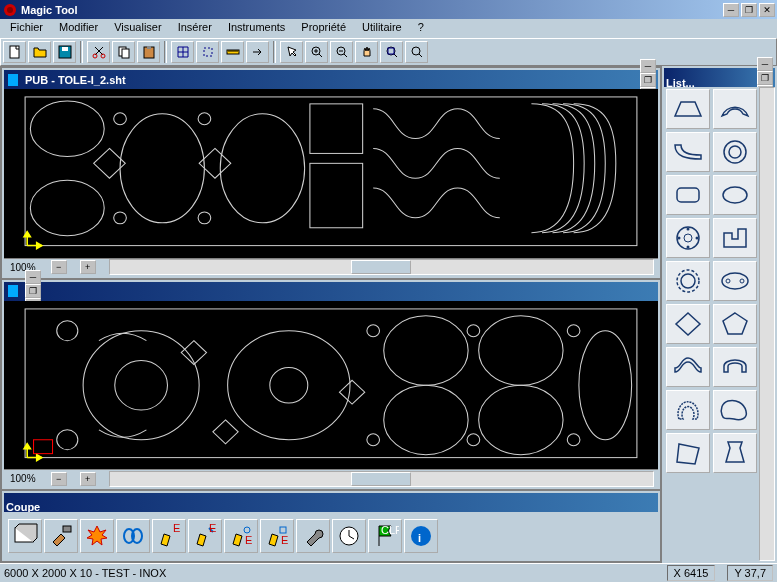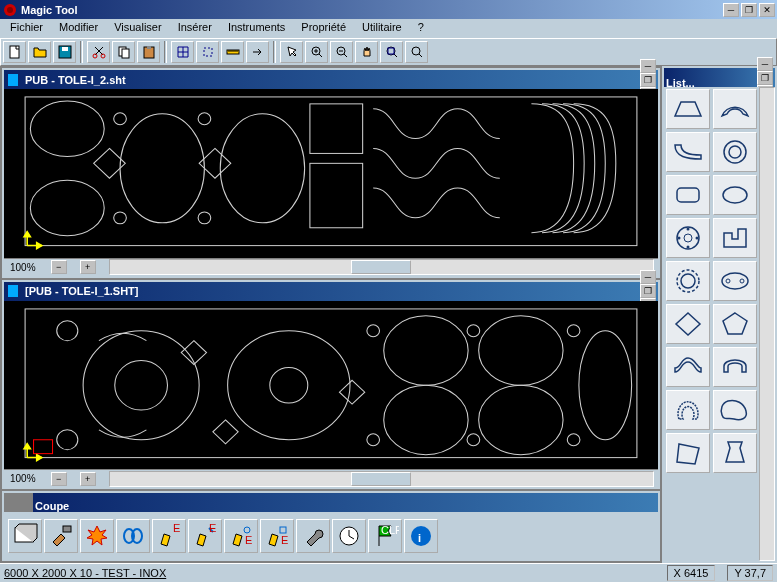--- a/index.html
+++ b/index.html
@@ -34,28 +34,28 @@
 
 .listpanel { width:115px; background:#bfcfda; border:2px solid #bfcfda; display:flex; flex-direction:column; }
 .list-title { height:19px; background:linear-gradient(90deg,#0a246a,#3c7cb4); display:flex; align-items:center; padding:0 2px; }
 .list-title .t { color:#fff; flex:1; font-weight:bold;margin-top:10px; }
 .list-grid { flex:1; background:#bfcfda; padding:2px; display:grid; grid-template-columns:1fr 1fr; gap:3px; align-content:start; overflow:auto; }
 .shape-cell { background:#e8ecf0; border:1px outset #fff; height:40px; display:flex; align-items:center; justify-content:center; cursor:pointer; }
 .shape-cell svg { width:34px; height:30px; }
 .list-scroll { width:16px; background:#dfdfdf; border:1px inset #fff; }
 
 .coupe { height: 80px; background:#808080; display:flex; flex-direction:column; border:2px solid #bfcfda; }
-.coupe-title { height:19px; background:linear-gradient(90deg,#0a246a,#3c7cb4); display:flex; align-items:flex-end; padding:0 2px;margin-left:29px; }
+.coupe-title { height:19px; background:linear-gradient(90deg,#0a246a,#3c7cb4); display:flex; align-items:flex-start; padding:8px 2px; }
 .coupe-title .t { color:#fff; flex:1; font-weight:bold;}
 .coupe-bar { flex:1; background:#bfcfda; display:flex; align-items:center; padding:4px; gap:2px; }
 .cbtn { width:34px; height:34px; background:#bfcfda; border:1px outset #fff; display:flex; align-items:center; justify-content:center; cursor:pointer; }
 .cbtn svg { width:28px; height:28px; }
 
 .statusbar { height:18px; background:#bfcfda; border-top:1px solid #fff; display:flex; align-items:center; padding:0 4px; font-size:10px; }
-.statusbar .left { flex:1;text-decoration:underline; }
+.statusbar .left { flex:1; }
 .statusbar .coord { border:1px inset #c0c0c0; padding:1px 6px; margin-left:12px; }
 </style>
 </head>
 <body>
 
 <div class="titlebar">
   <span class="icon">
     <svg viewBox="0 0 16 16">
         <circle cx="8" cy="8" r="6" fill="#c00"></circle>
         <circle cx="8" cy="8" r="3" fill="#800"></circle>
@@ -231,21 +231,20 @@
             <div class="thumb"></div>
           </div>
       </div>
     </div>
 
     <div class="doc">
       <div class="doc-title">
         <span class="sysicon"><svg viewBox="0 0 16 16">
               <rect x="2" y="2" width="10" height="12" fill="#0af"></rect>
             </svg></span>
-        <span class="t">[PUB - TOLE-I_1.SHT]</span>
         <div class="btns">
           <div class="winbtn">─</div>
           <div class="winbtn">❐</div>
           <div class="winbtn">✕</div>
         </div>
       </div>
       <div class="canvas">
         <svg viewBox="0 0 620 170" preserveAspectRatio="none">
           <g fill="none" stroke="#cfcfcf" stroke-width="1">
             <rect x="20" y="8" width="580" height="150"></rect>

